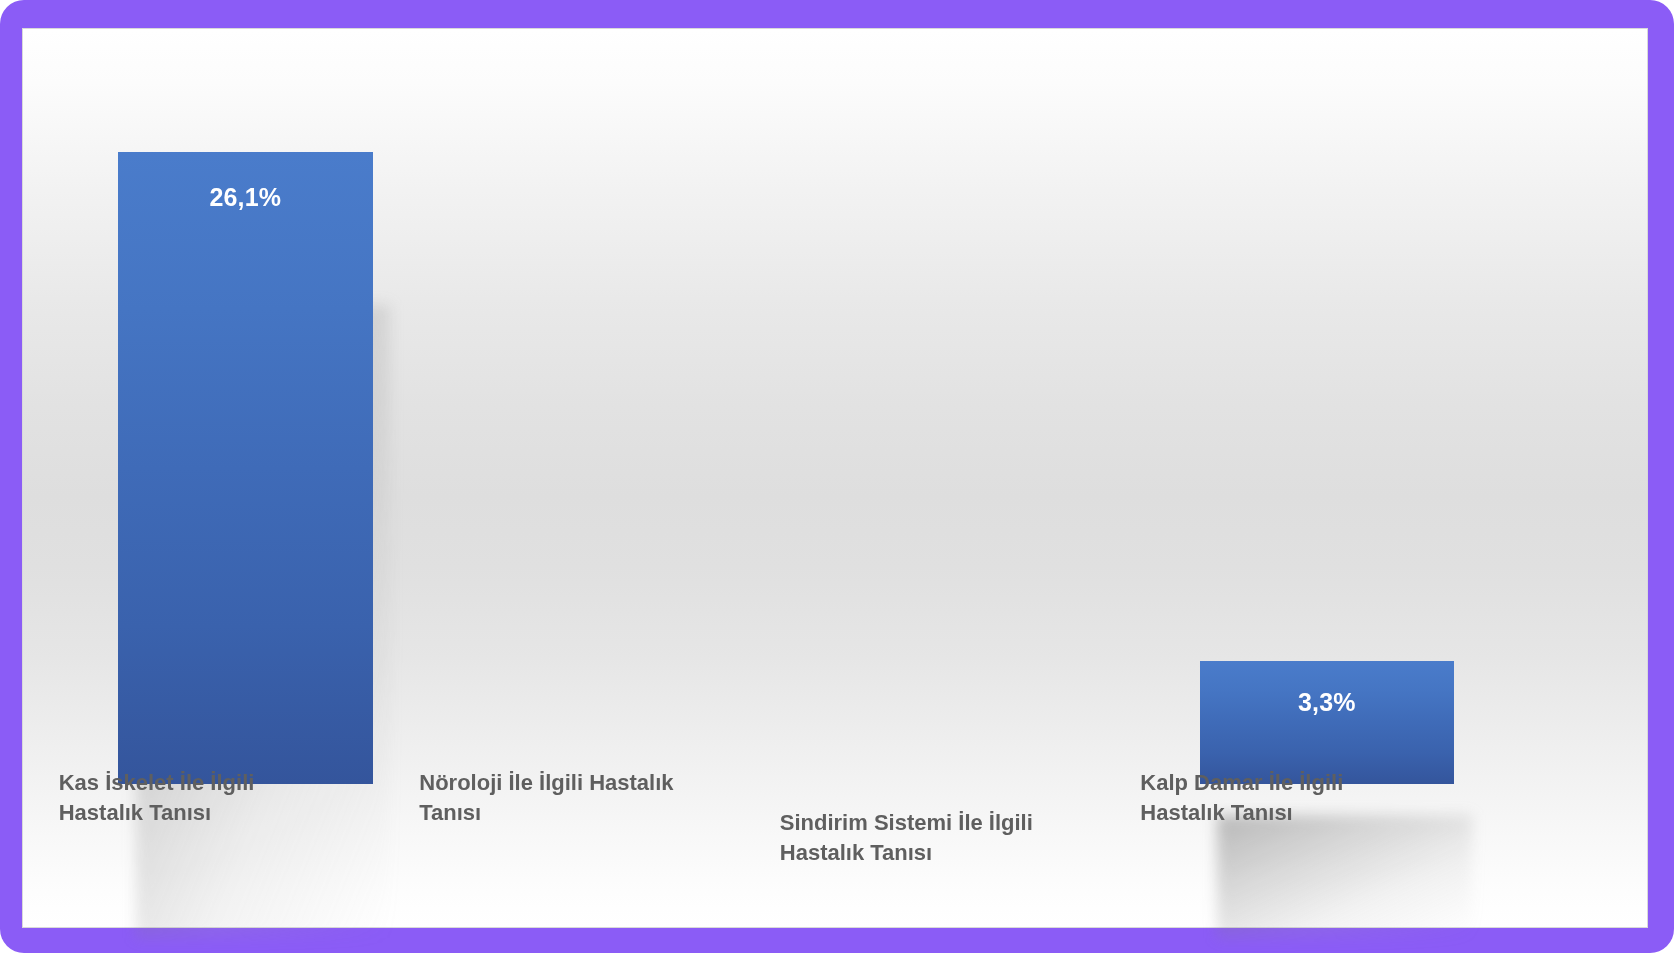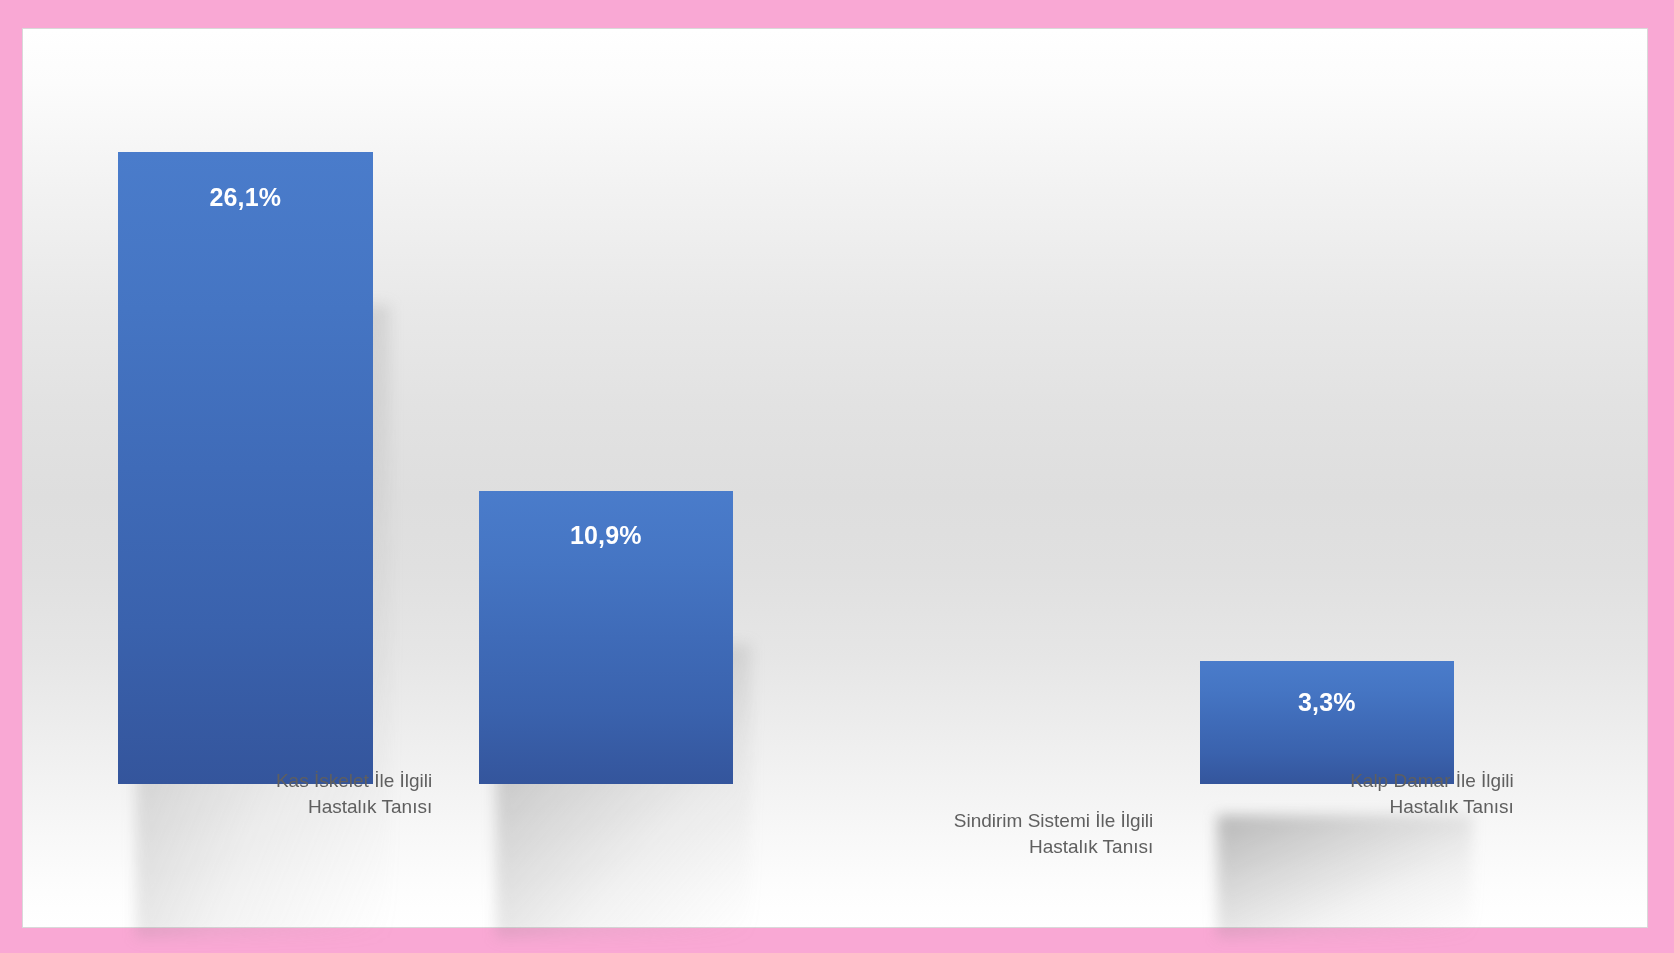--- a/index.html
+++ b/index.html
@@ -8,22 +8,23 @@
     padding: 0;
     background: #ffffff;
   }
   body {
     font-family: "Liberation Sans", sans-serif;
   }
   #screenshot {
     position: relative;
     width: 1674px;
     height: 953px;
-    background: #f9a8d4;
+    background: #8b5cf6;
     overflow: hidden;
+    border-radius: 24px;
   }
 
   
   #chart-frame {
     position: absolute;
     left: 22px;
     top: 28px;
     width: 1626px;
     height: 900px;
     box-sizing: border-box;
@@ -85,61 +86,58 @@
     text-align: center;
     color: #ffffff;
     font-weight: bold;
     font-size: 25px;
     letter-spacing: 0.2px;
     white-space: nowrap;
   }
 
   .cat-label {
     position: absolute;
-    text-align: right;
+    text-align: left;
     color: #5f5f5f;
-    font-size: 19px;
+    font-size: 22px;
     line-height: 1.38;
     white-space: pre-line;
+    font-weight: bold;
   }
 </style>
 </head>
 <body>
 
 <div id="screenshot">
 
   <div id="chart-frame">
 
     <div id="plot-area">
 
       <div class="bar-slot" style="left:5.85%; width:15.68%;">
         <div class="bar-shadow" style="left:7%; width:100%; height:70.45%; bottom:-1.2%;"></div>
         <div class="bar" style="left:0; width:100%; height:70.45%; bottom:15.9%;">
           <span class="bar-value" style="top:5.0%;">26,1%</span>
         </div>
       </div>
 
-      <div class="bar-slot" style="left:28.05%; width:15.68%;">
-        <div class="bar-shadow" style="left:7%; width:100%; height:32.70%; bottom:-1.2%;"></div>
-        <div class="bar" style="left:0; width:100%; height:32.70%; bottom:15.9%;">
-          <span class="bar-value" style="top:10.5%;">10,9%</span>
-        </div>
-      </div>
 
 
       <div class="bar-slot" style="left:72.45%; width:15.68%;">
         <div class="bar-shadow" style="left:7%; width:100%; height:13.70%; bottom:-1.2%;"></div>
         <div class="bar" style="left:0; width:100%; height:13.70%; bottom:15.9%;">
           <span class="bar-value" style="top:22.0%;">3,3%</span>
         </div>
       </div>
 
       <div class="cat-label" style="left:2.2%; width:23.0%; top:82.3%;">Kas İskelet İle İlgili
 Hastalık Tanısı</div>
 
+      <div class="cat-label" style="left:24.4%; width:23.0%; top:82.3%;">Nöroloji İle İlgili Hastalık
+Tanısı</div>
 
       <div class="cat-label" style="left:46.6%; width:23.0%; top:82.3%;margin-top:40px;">Sindirim Sistemi İle İlgili
 Hastalık Tanısı</div>
 
       <div class="cat-label" style="left:68.8%; width:23.0%; top:82.3%;">Kalp Damar İle İlgili
 Hastalık Tanısı</div>
 
     </div>
   </div>
 </div>

